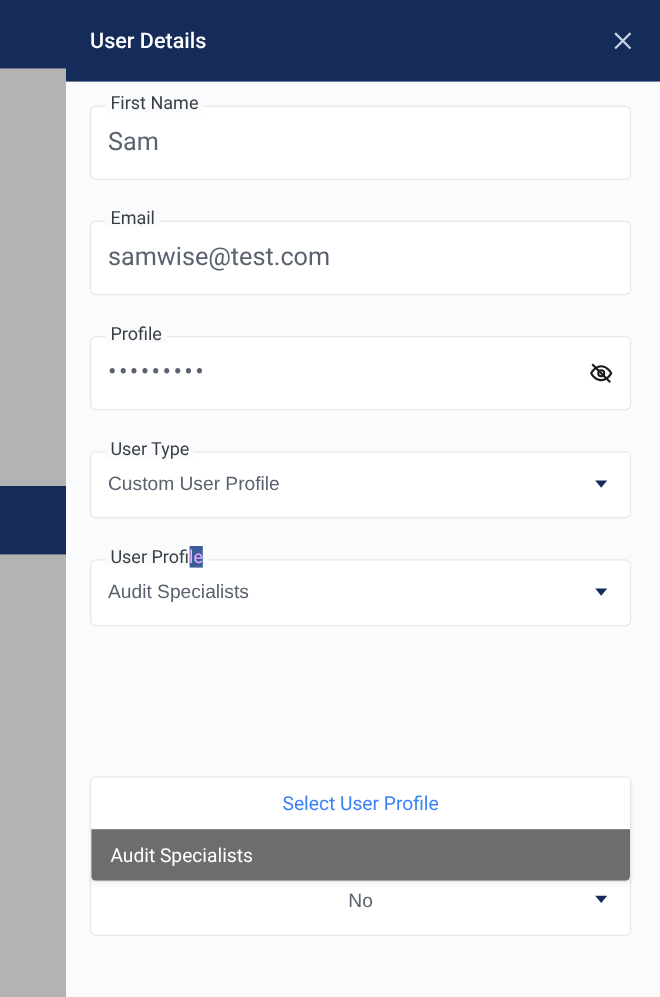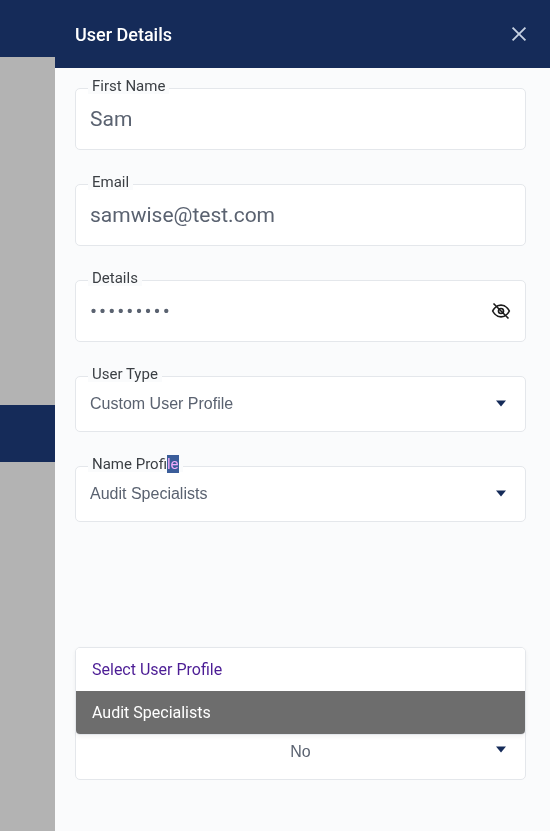--- a/index.html
+++ b/index.html
@@ -128,22 +128,23 @@
       overflow: hidden;
       box-shadow: 0 2px 4px rgba(0,0,0,0.05);
       z-index: 5;
     }
     .dd-option {
       padding: 12px 16px;
       font-size: 16px;
       cursor: pointer;
     }
     .dd-option.placeholder {
-      color: #4c1d95;
+      color: #3b82f6;
       background: #ffffff;
+      text-align: center;
     }
     .dd-option.selected {
       background: #6d6d6d;
       color: #ffffff;
     }
     .field.partial {
       position: absolute;
       left: 20px;
       right: 24px;
       top: 720px;
@@ -181,21 +182,21 @@
       <input class="field-input" type="text" value="Sam" style="">
     </div>
 
 
     <div class="field">
       <span class="field-label">Email</span>
       <input class="field-input" type="text" value="samwise@test.com" style="">
     </div>
 
     <div class="field password-wrapper">
-      <span class="field-label">Details</span>
+      <span class="field-label">Profile</span>
       <input class="field-input" type="text" style="letter-spacing: 2px;" value="•••••••••">
       <span class="eye-icon">
         <svg width="20" height="20" viewBox="0 0 24 24" fill="none" stroke="#1a1a1a" stroke-width="2">
           <path d="M2 12s3.5-7 10-7 10 7 10 7-3.5 7-10 7S2 12 2 12z"></path>
           <circle cx="12" cy="12" r="3"></circle>
           <line x1="3" y1="3" x2="21" y2="21"></line>
         </svg>
       </span>
     </div>
 
@@ -203,21 +204,21 @@
       <span class="field-label">User Type</span>
       <div class="field-select">Custom User Profile</div>
       <span class="dropdown-caret">
         <svg width="12" height="12" viewBox="0 0 12 12">
             <polygon points="1,3 11,3 6,9" fill="#152b59"></polygon>
           </svg>
       </span>
     </div>
 
     <div class="field">
-      <span class="field-label"><span>Name Prof</span><span class="hl">ile</span></span>
+      <span class="field-label"><span>User Prof</span><span class="hl">ile</span></span>
       <div class="field-select">Audit Specialists</div>
       <span class="dropdown-caret">
         <svg width="12" height="12" viewBox="0 0 12 12">
             <polygon points="1,3 11,3 6,9" fill="#152b59"></polygon>
           </svg>
       </span>
     </div>
 
   </div>
 

